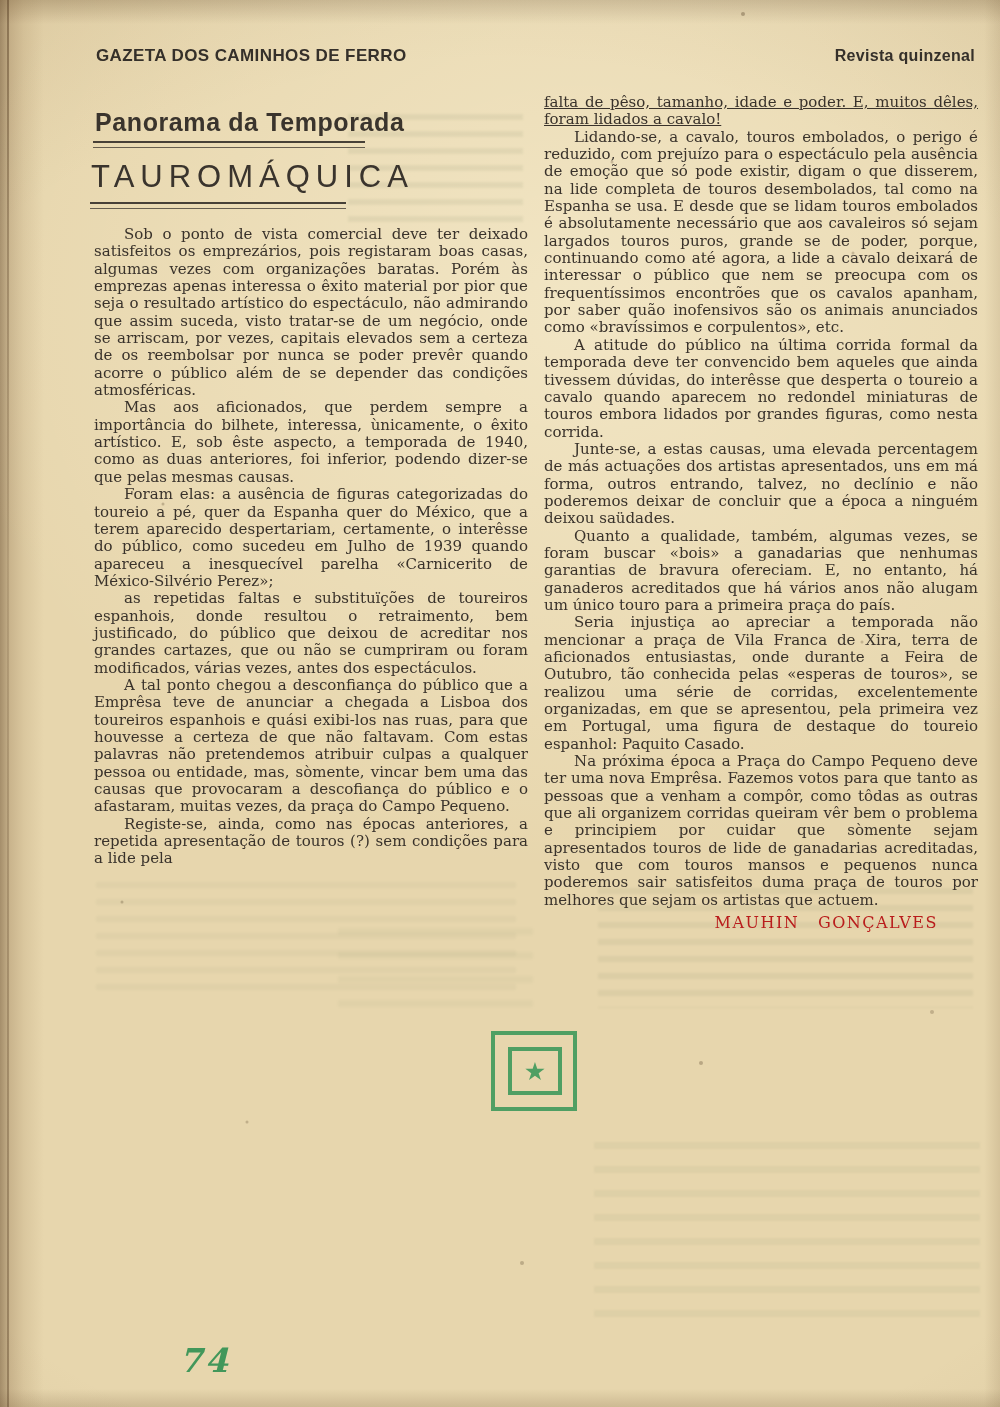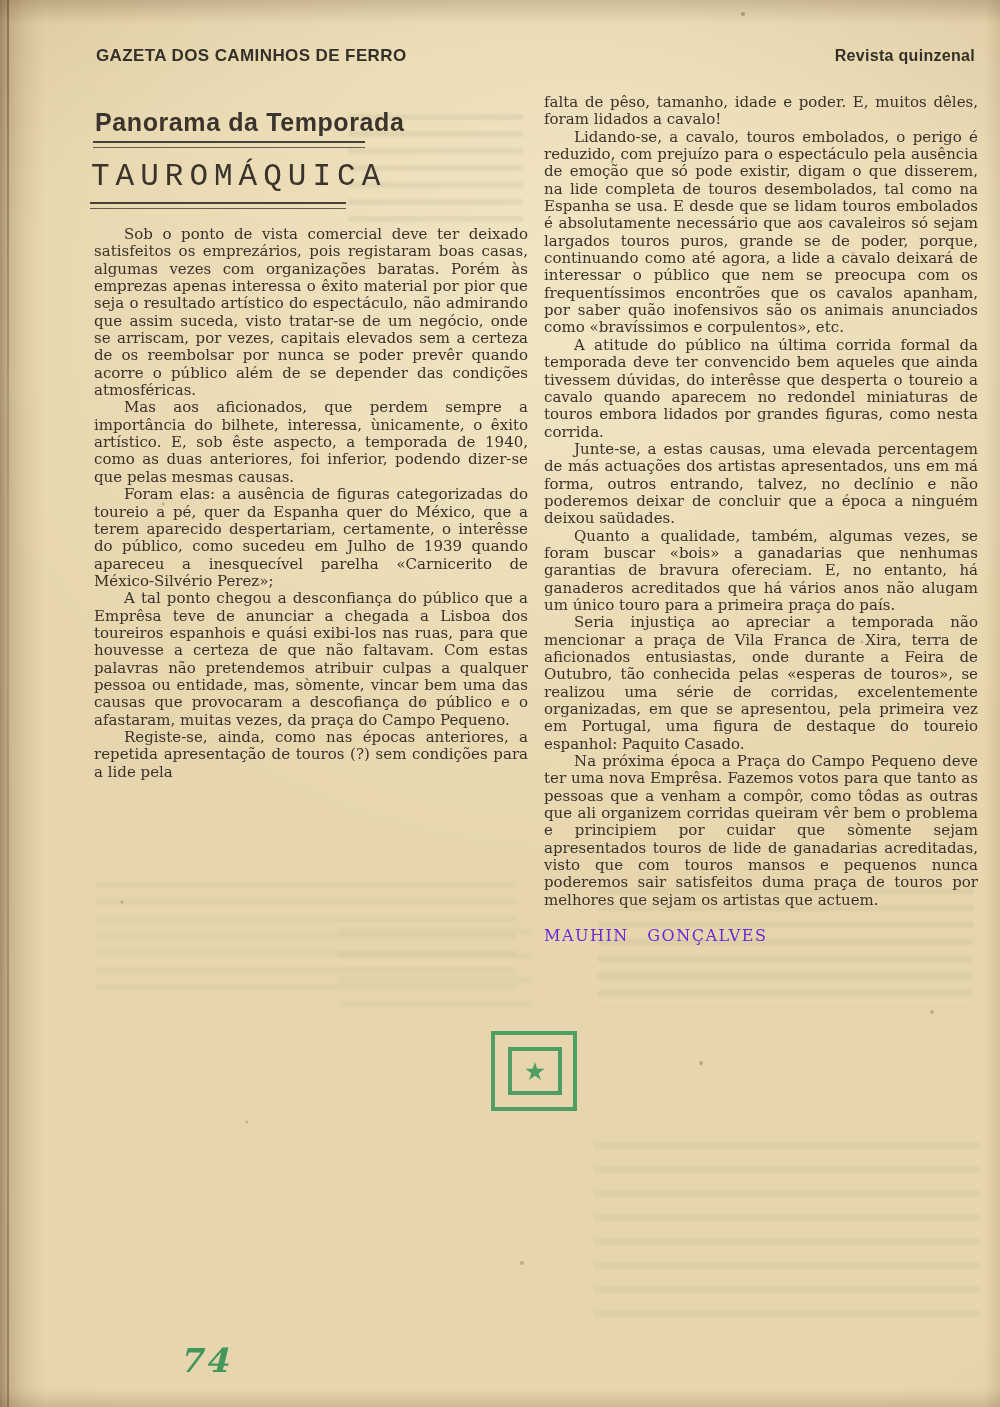--- a/index.html
+++ b/index.html
@@ -21,31 +21,31 @@
   .masthead{position:absolute;top:46px;left:96px;right:25px;display:flex;justify-content:space-between;align-items:baseline;
     font-family:"Liberation Sans", sans-serif;font-weight:bold;color:#35302a;gap:12px;}
   .masthead-left{font-size:17px;letter-spacing:0.4px;}
   .masthead-right{font-size:16px;letter-spacing:0.3px;text-align:center;}
   .kicker{position:absolute;left:95px;top:108px;font-family:"Liberation Sans", sans-serif;
     font-size:25px;font-weight:bold;letter-spacing:0.6px;color:#3a342d;}
   .rule-double{position:absolute;height:4px;
     border-top:2.5px solid rgba(58,52,45,0.92);
     border-bottom:1.5px solid rgba(58,52,45,0.75);}
   .rule-kicker{left:93px;top:141px;width:272px;}
-  .headline{position:absolute;left:91px;top:159px;font-family:Liberation Mono, monospace;
+  .headline{position:absolute;left:91px;top:159px;font-family:Liberation Sans, sans-serif;
     font-size:31px;font-weight:400;letter-spacing:6px;color:#3a342d;}
   .rule-headline{left:90px;top:202px;width:256px;}
   .col{position:absolute;width:434px;font-size:15px;line-height:17.35px;
     text-align:justify;hyphens:auto;-webkit-hyphens:auto;color:#39322b;}
   .col-left{left:94px;top:226px;}
   .col-right{left:544px;top:94px;}
   .col p{margin:0;text-indent:30px;}
-  .col p.no-indent{text-indent:0;}
-  .signature{margin-top:18px;padding-right:40px;
-    font-size:16px;letter-spacing:1.5px;word-spacing:12px;color:#6d28d9;}
+  .col p.no-indent{text-indent:0;text-decoration:underline;}
+  .signature{margin-top:5px;padding-right:40px;text-align:right;
+    font-size:16px;letter-spacing:1.5px;word-spacing:12px;color:#b91c1c;}
   .ornament{position:absolute;left:491px;top:1031px;width:78px;height:72px;border:4px solid #4f9f63;}
   .ornament-inner{position:absolute;left:13px;top:12px;width:46px;height:40px;border:4px solid #4f9f63;
     display:flex;align-items:center;justify-content:center;}
   .star{color:#4f9f63;font-size:25px;line-height:1;font-family:"DejaVu Sans", sans-serif;}
   .page-number{position:absolute;left:182px;top:1341px;
     font-family:"DejaVu Serif", serif;font-style:italic;font-weight:bold;
     font-size:33px;letter-spacing:3px;color:#42975a;transform:skewX(-3deg);}
   .ghost{position:absolute;filter:blur(1.3px);pointer-events:none;
     background:repeating-linear-gradient(180deg, rgba(122,132,98,0.20) 0px, rgba(122,132,98,0.20) 6px, rgba(0,0,0,0) 6px, rgba(0,0,0,0) 17px);}
   .ghost-b{background:repeating-linear-gradient(180deg, rgba(122,132,98,0.18) 0px, rgba(122,132,98,0.18) 7px, rgba(0,0,0,0) 7px, rgba(0,0,0,0) 24px);}
@@ -89,20 +89,21 @@
 <div class="kicker">Panorama da Temporada</div>
 <div class="rule-double rule-kicker"></div>
 
 <div class="headline">TAUROMÁQUICA</div>
 <div class="rule-double rule-headline"></div>
 
 <div class="col col-left">
   <p>Sob o ponto de vista comercial deve ter deixado satisfeitos os emprezários, pois registaram boas casas, algumas vezes com organizações baratas. Porém às emprezas apenas interessa o êxito material por pior que seja o resultado artístico do espectáculo, não admirando que assim suceda, visto tratar-se de um negócio, onde se arriscam, por vezes, capitais elevados sem a certeza de os reembolsar por nunca se poder prevêr quando acorre o público além de se depender das condições atmosféricas.</p>
   <p>Mas aos aficionados, que perdem sempre a importância do bilhete, interessa, ùnicamente, o êxito artístico. E, sob êste aspecto, a temporada de 1940, como as duas anteriores, foi inferior, podendo dizer-se que pelas mesmas causas.</p>
   <p>Foram elas: a ausência de figuras categorizadas do toureio a pé, quer da Espanha quer do México, que a terem aparecido despertariam, certamente, o interêsse do público, como sucedeu em Julho de 1939 quando apareceu a inesquecível parelha «Carnicerito de México-Silvério Perez»;</p>
+  <p>as repetidas faltas e substituïções de toureiros espanhois, donde resultou o retraimento, bem justificado, do público que deixou de acreditar nos grandes cartazes, que ou não se cumpriram ou foram modificados, várias vezes, antes dos espectáculos.</p>
   <p>A tal ponto chegou a desconfiança do público que a Emprêsa teve de anunciar a chegada a Lisboa dos toureiros espanhois e quási exibi-los nas ruas, para que houvesse a certeza de que não faltavam. Com estas palavras não pretendemos atribuir culpas a qualquer pessoa ou entidade, mas, sòmente, vincar bem uma das causas que provocaram a descofiança do público e o afastaram, muitas vezes, da praça do Campo Pequeno.</p>
   <p>Registe-se, ainda, como nas épocas anteriores, a repetida apresentação de touros (?) sem condições para a lide pela</p>
 </div>
 
 <div class="col col-right">
   <p class="no-indent">falta de pêso, tamanho, idade e poder. E, muitos dêles, foram lidados a cavalo!</p>
   <p>Lidando-se, a cavalo, touros embolados, o perigo é reduzido, com prejuízo para o espectáculo pela ausência de emoção que só pode existir, digam o que disserem, na lide completa de touros desembolados, tal como na Espanha se usa. E desde que se lidam touros embolados é absolutamente necessário que aos cavaleiros só sejam largados touros puros, grande se de poder, porque, continuando como até agora, a lide a cavalo deixará de interessar o público que nem se preocupa com os frequentíssimos encontrões que os cavalos apanham, por saber quão inofensivos são os animais anunciados como «bravíssimos e corpulentos», etc.</p>
   <p>A atitude do público na última corrida formal da temporada deve ter convencido bem aqueles que ainda tivessem dúvidas, do interêsse que desperta o toureio a cavalo quando aparecem no redondel miniaturas de touros embora lidados por grandes figuras, como nesta corrida.</p>
   <p>Junte-se, a estas causas, uma elevada percentagem de más actuações dos artistas apresentados, uns em má forma, outros entrando, talvez, no declínio e não poderemos deixar de concluir que a época a ninguém deixou saüdades.</p>
   <p>Quanto a qualidade, também, algumas vezes, se foram buscar «bois» a ganadarias que nenhumas garantias de bravura ofereciam. E, no entanto, há ganaderos acreditados que há vários anos não alugam um único touro para a primeira praça do país.</p>

